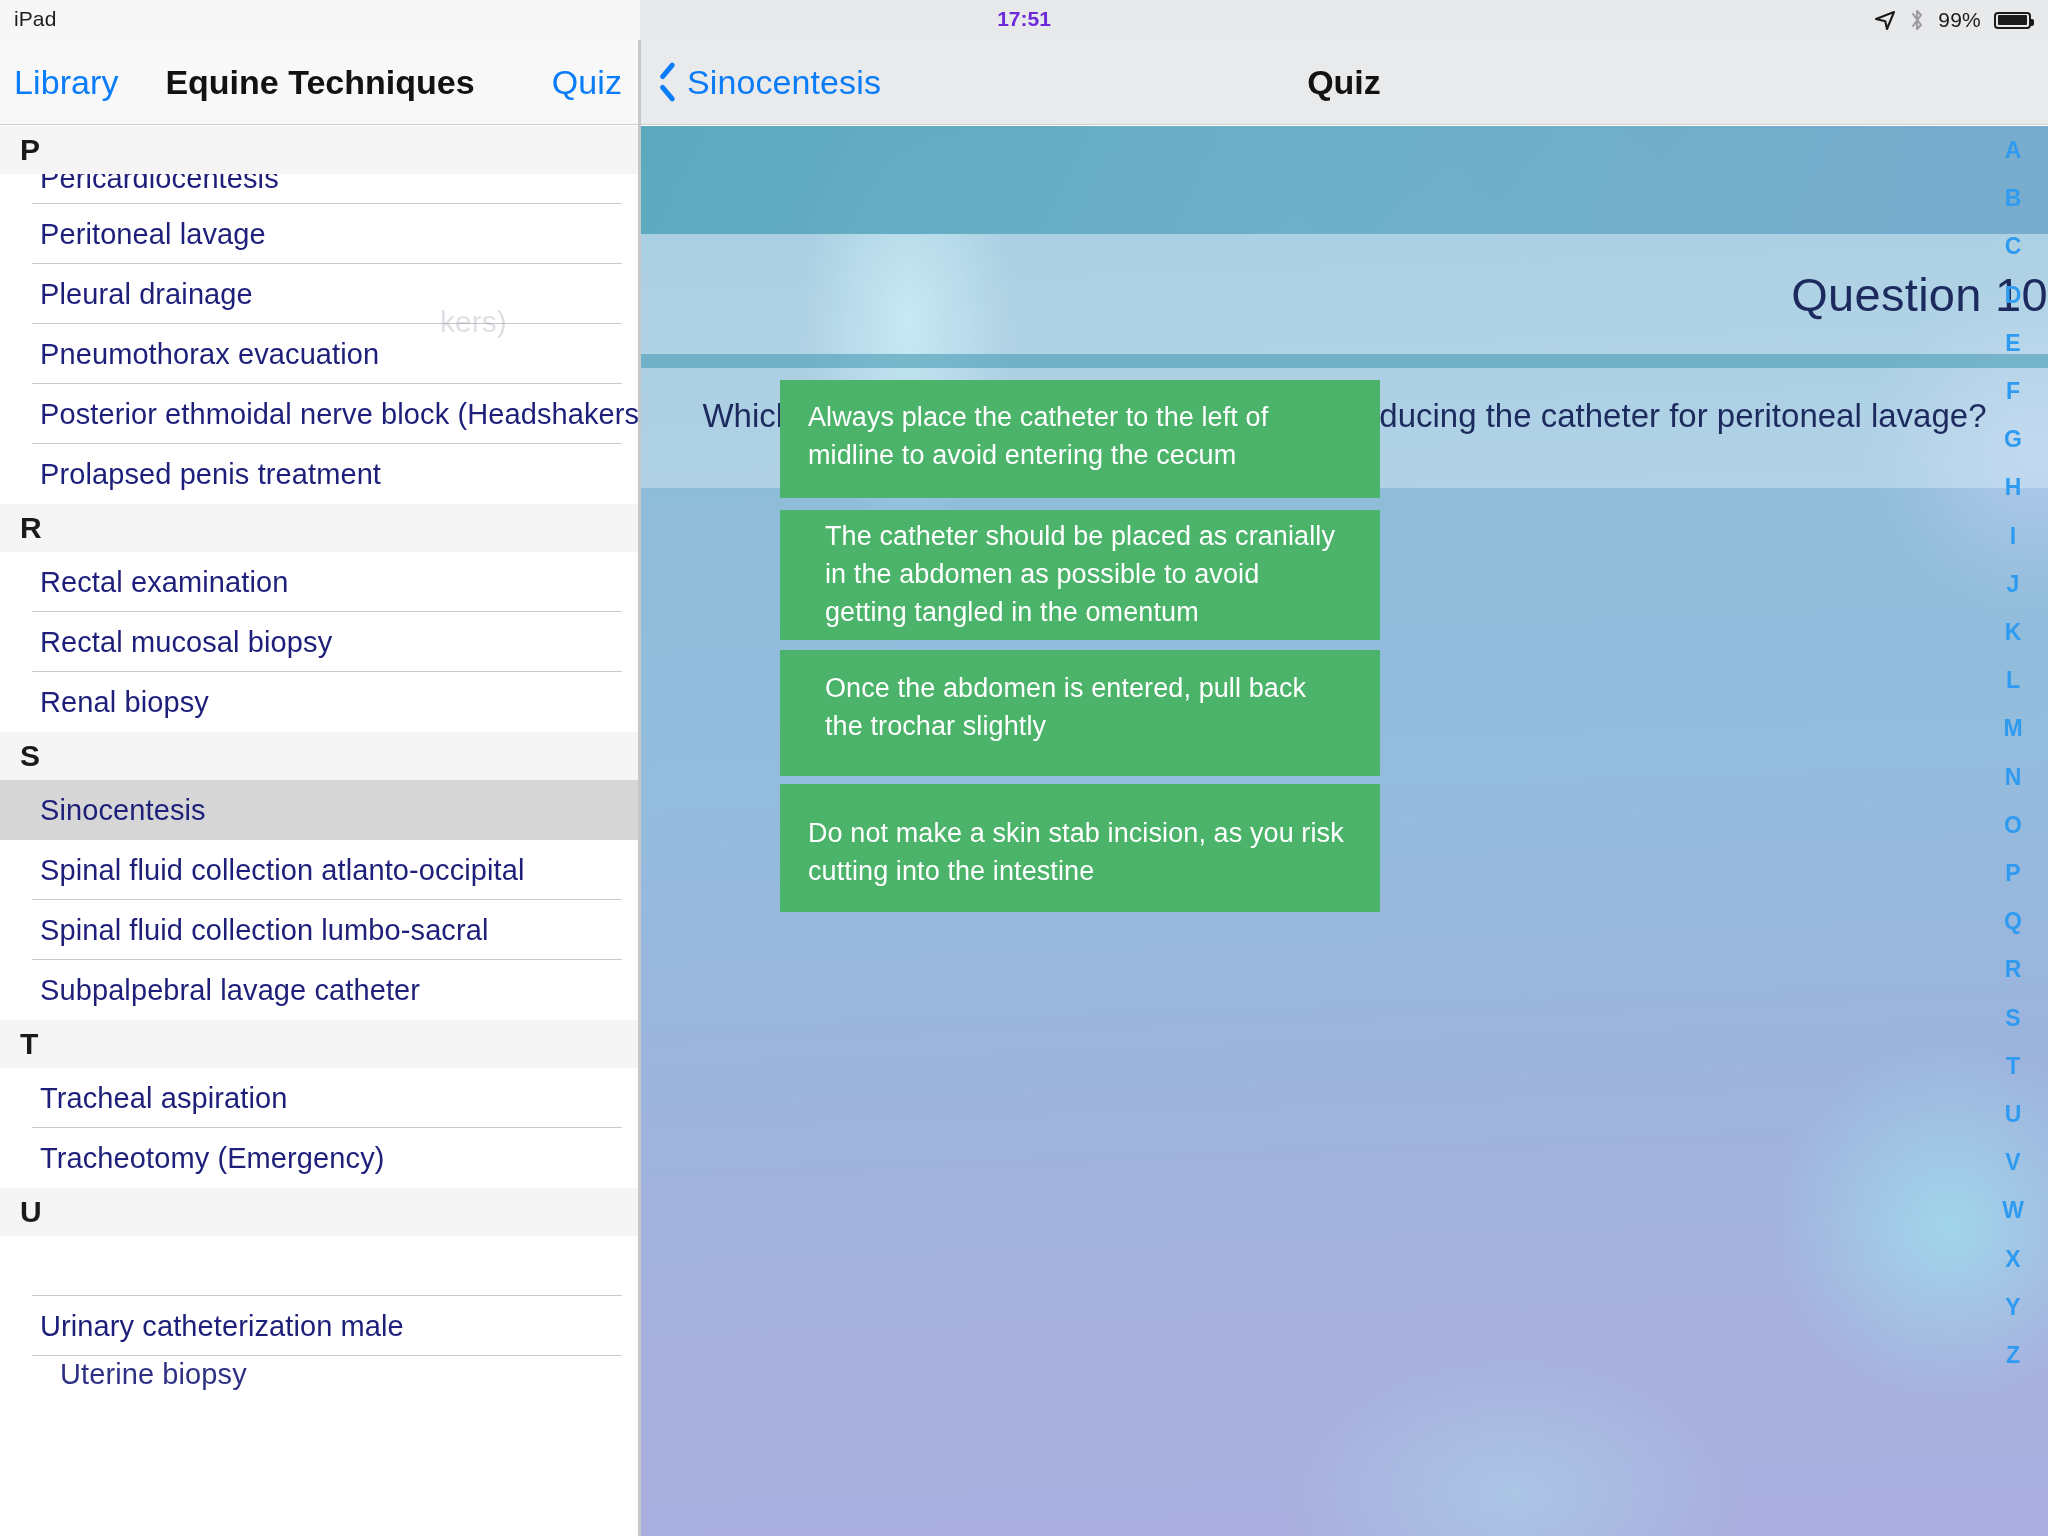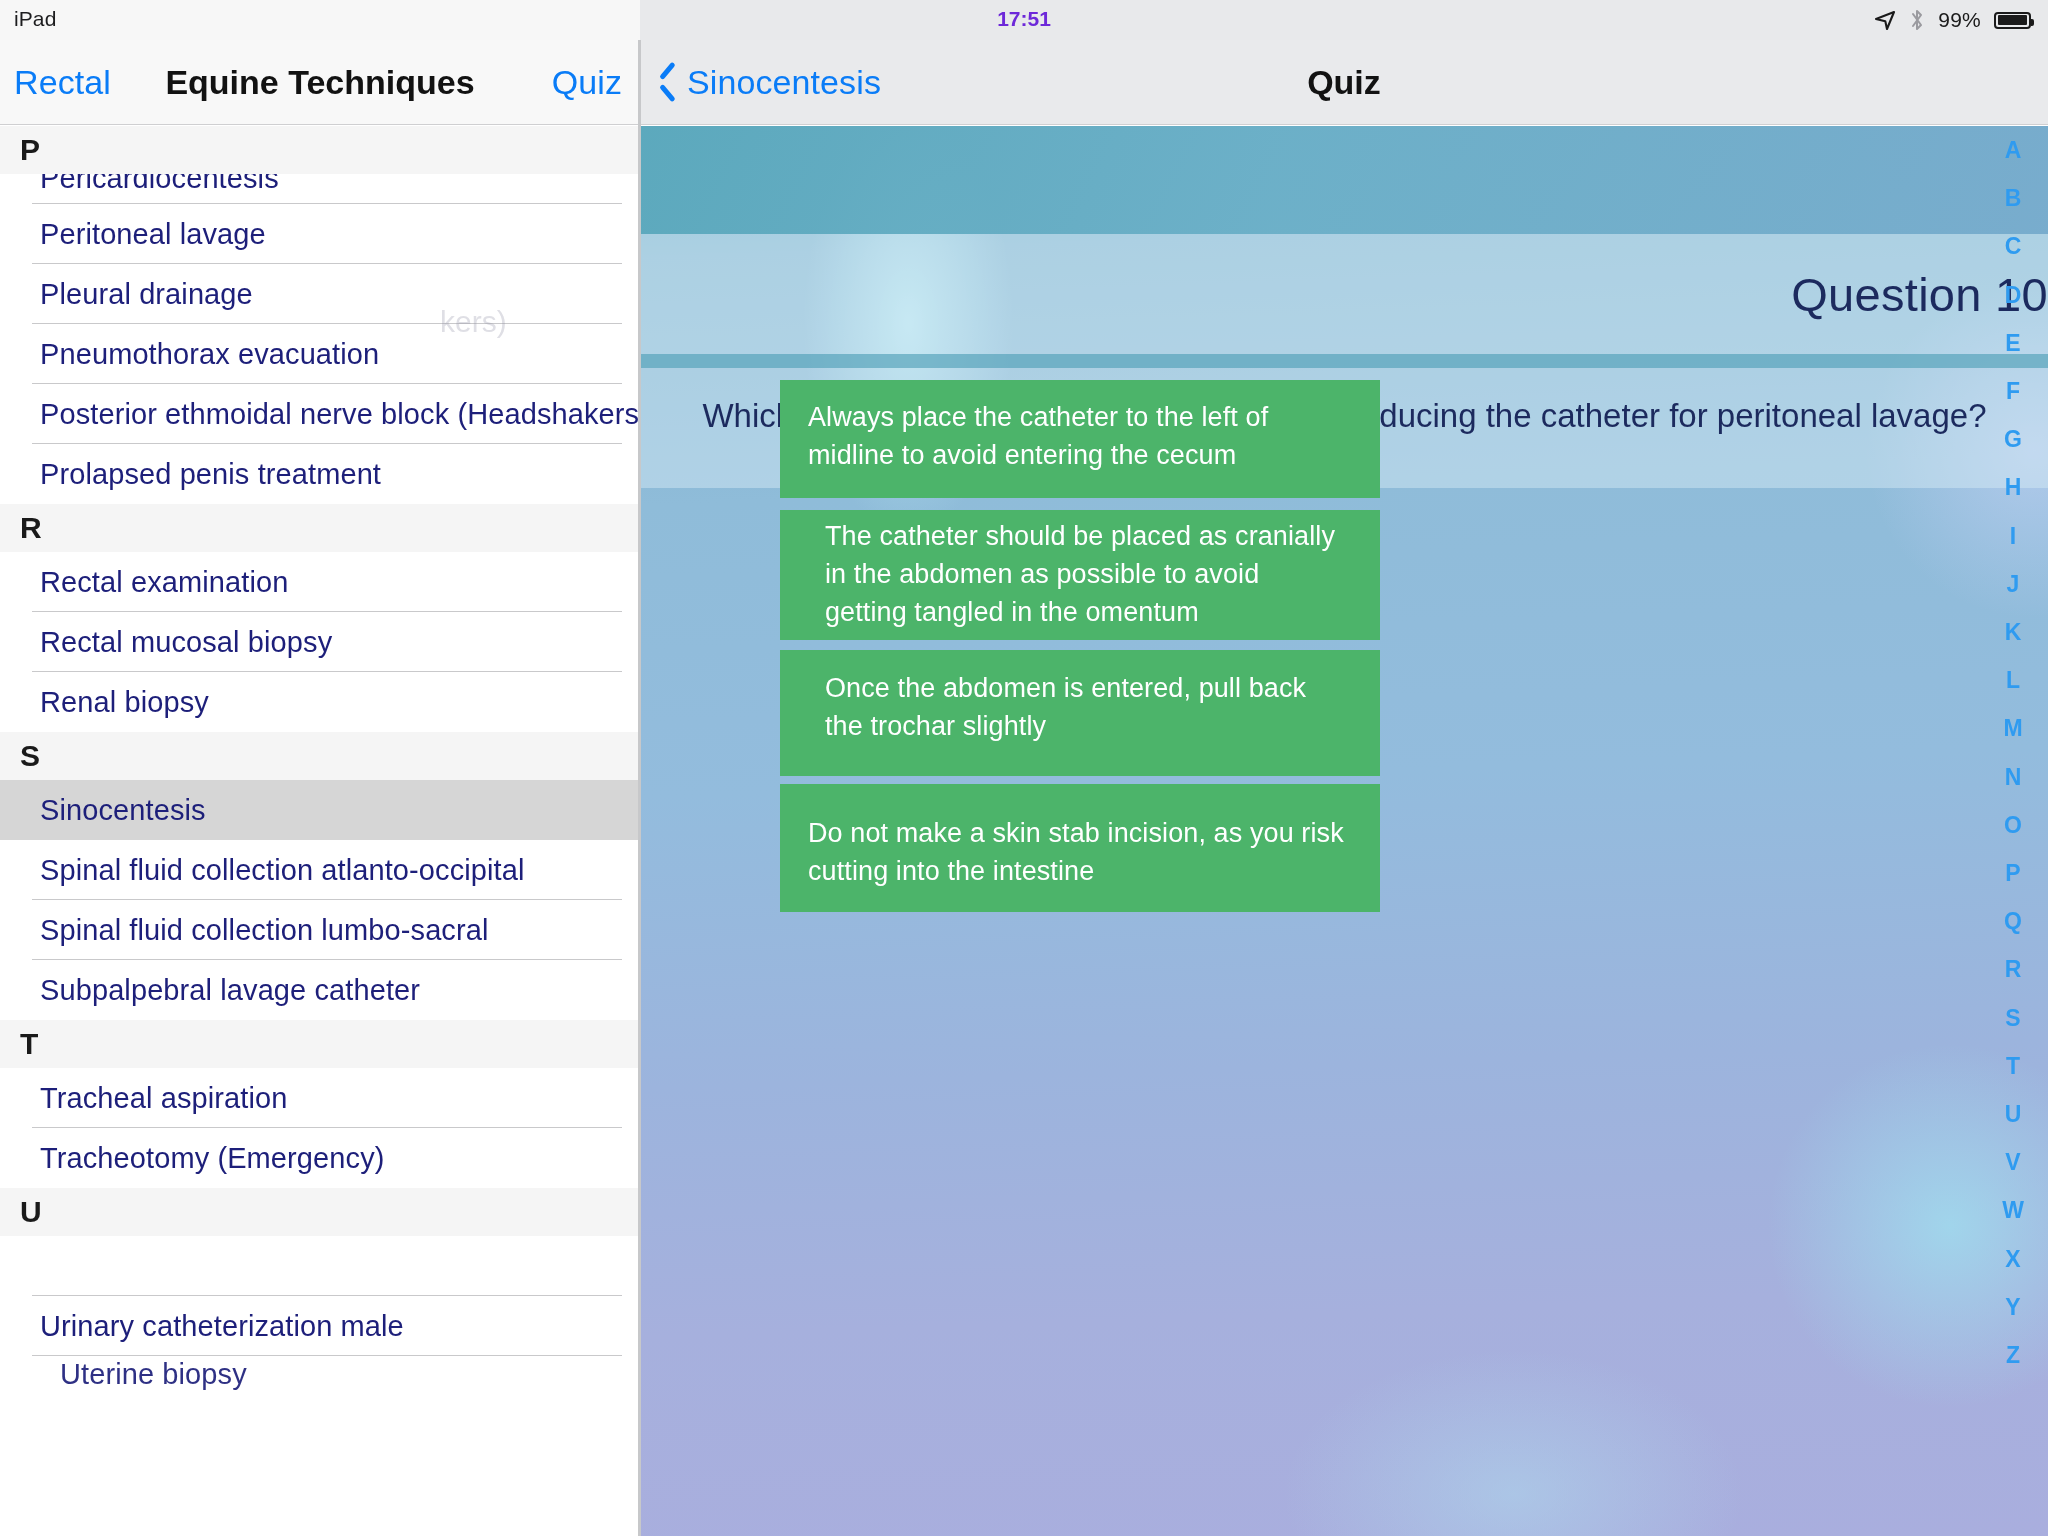--- a/index.html
+++ b/index.html
@@ -217,21 +217,21 @@
           </svg>
       </span>
       <span class="sb-batt-pct">99%</span>
       <span class="battery">
           <i style="width:99%"></i>
         </span>
     </div>
   </div>
 
   <div class="navbar-left">
-    <div class="nav-btn lib-btn">Rectal</div>
+    <div class="nav-btn lib-btn">Library</div>
     <div class="nav-title left-title">Equine Techniques</div>
     <div class="nav-btn quiz-btn">Quiz</div>
   </div>
 
   <div class="navbar-right">
     <div class="nav-btn back-btn">
       <span class="chev-back"></span>
       <span>Sinocentesis</span>
     </div>
     <div class="nav-title right-title">Quiz</div>

